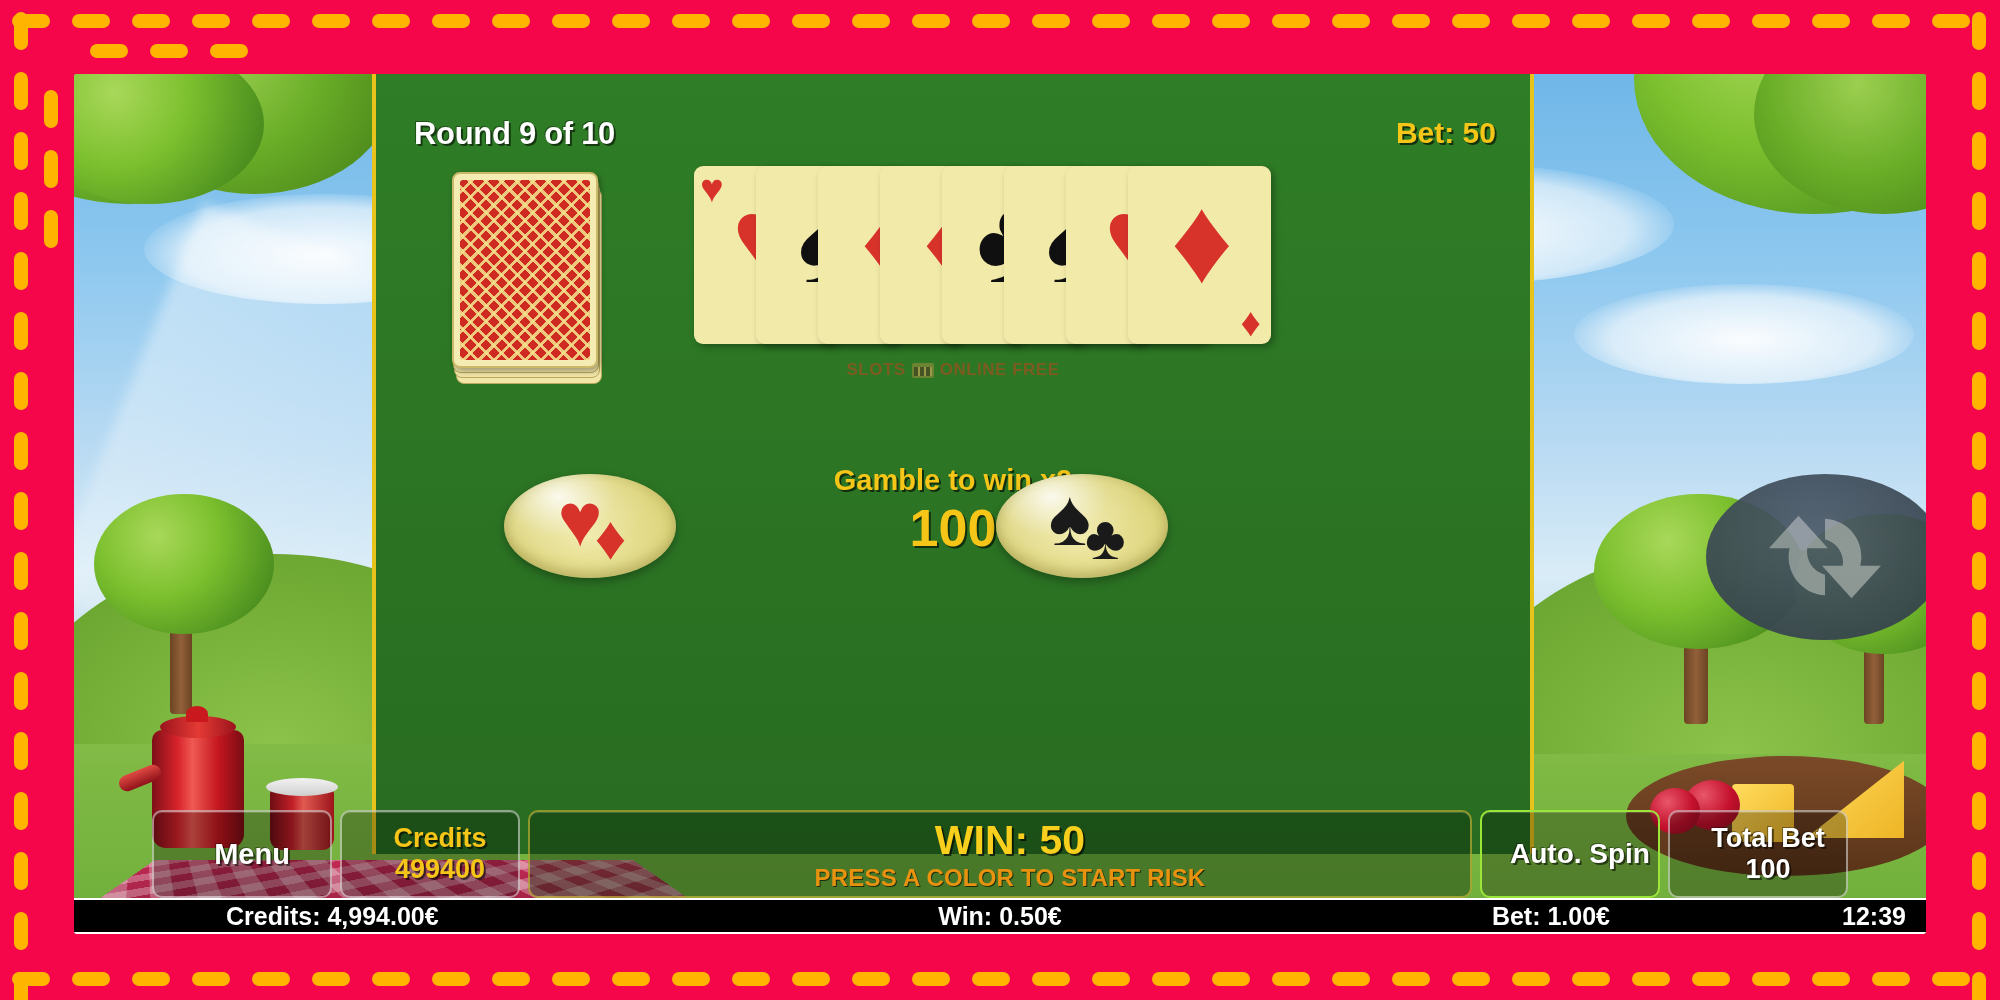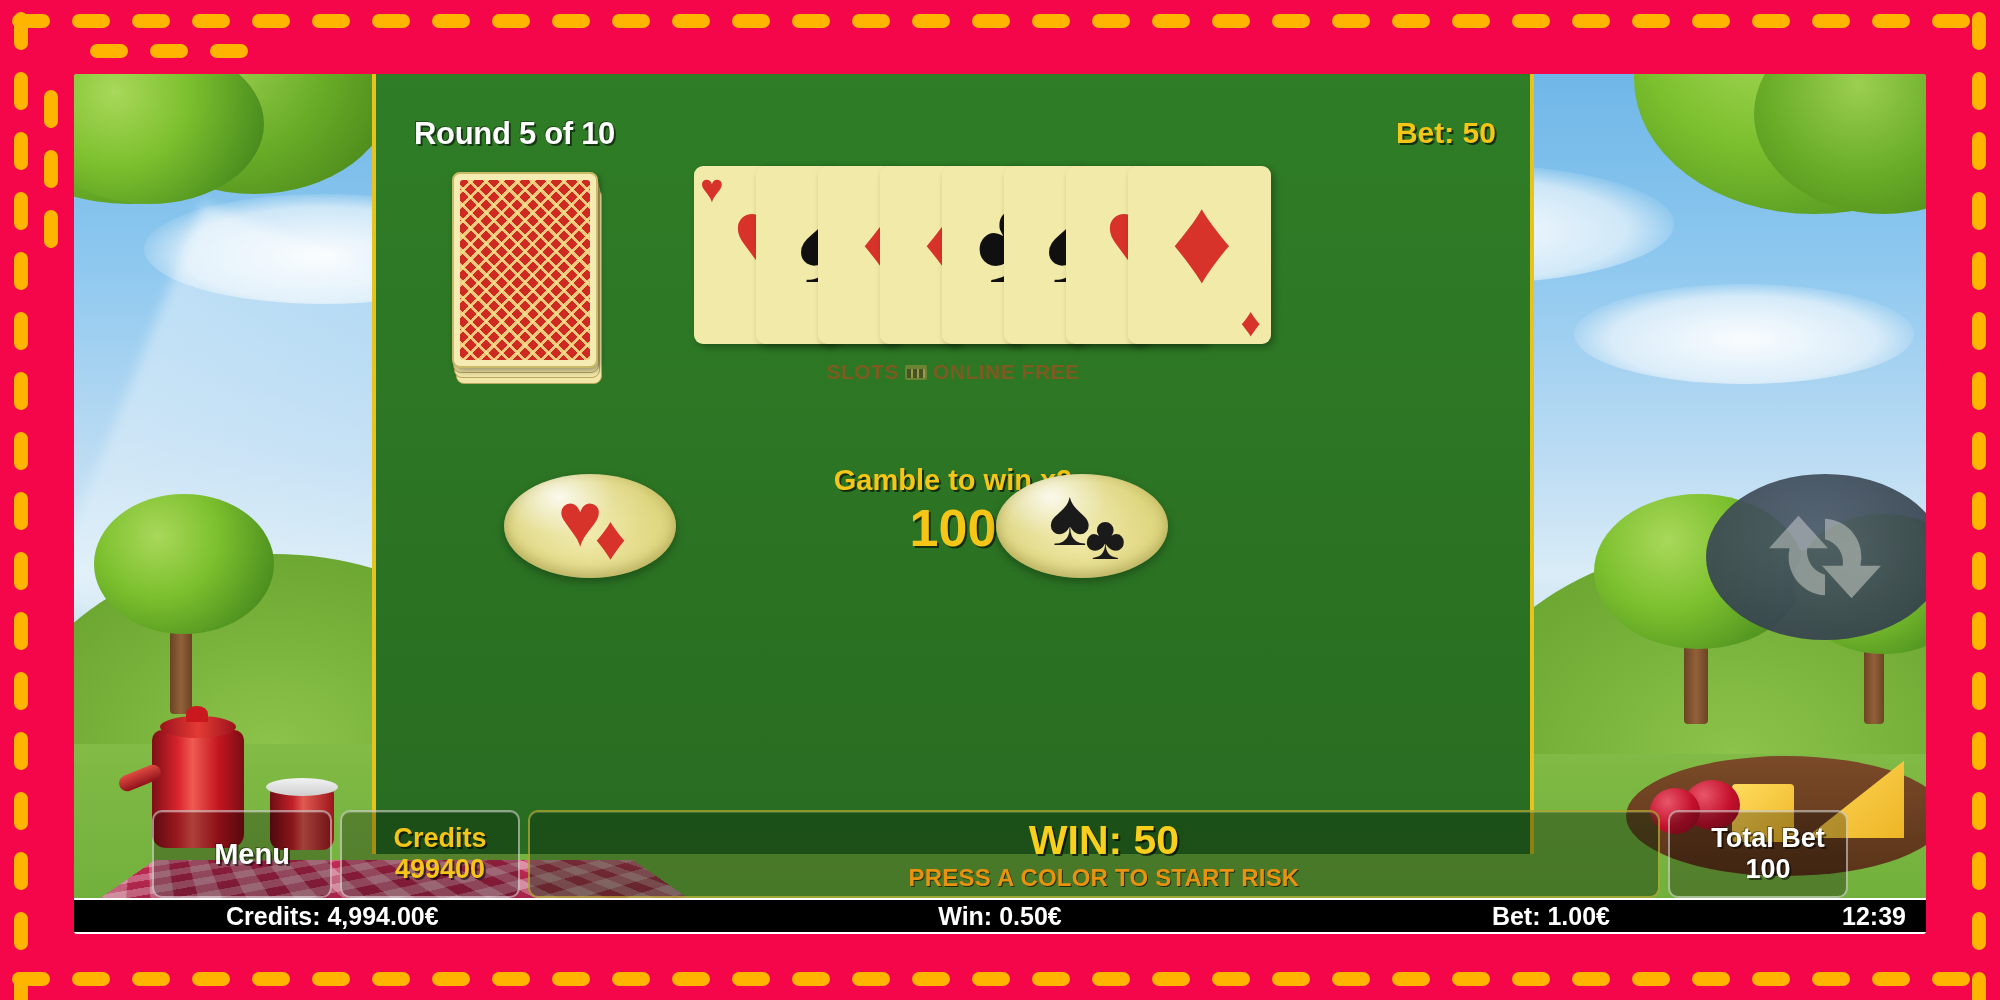--- a/index.html
+++ b/index.html
@@ -256,21 +256,21 @@
     position: absolute; right: 10px; bottom: 2px;
     font-size: 40px; line-height: 1;
   }
   .red  { color: #d8332b; }
   .black{ color: #101010; }
 
   #watermark {
     position: absolute;
     left: 0; right: 0; top: 286px;
     text-align: center;
-    font-size: 21px; font-weight: 700;
+    font-size: 17px; font-weight: 700;
     letter-spacing: 0.5px;
     color: rgba(190,70,30,0.55);
     display: flex; align-items: center; justify-content: center; gap: 6px;
   }
   #wm-icon {
     display: inline-block;
     width: 22px; height: 15px;
     background: rgba(150,140,60,0.6);
     border-radius: 2px;
     position: relative;
@@ -547,21 +547,21 @@
       <div id="mug-rim"></div>
 
       <div id="board"></div>
       <div class="cheese" style="right:22px; bottom:96px; width:98px; height:92px; clip-path: polygon(0 100%, 100% 100%, 100% 16%);"></div>
       <div class="cheese" style="right:132px; bottom:92px; width:62px; height:58px; border-radius:4px;"></div>
       <div class="tomato" style="right:186px; bottom:104px; width:56px; height:50px;"></div>
       <div class="tomato" style="right:226px; bottom:100px; width:50px; height:46px;"></div>
 
       <div id="felt">
 
-        <div id="round-label" class="txt-outline-white">Round 5 of 10</div>
+        <div id="round-label" class="txt-outline-white">Round 9 of 10</div>
         <div id="bet-label" class="txt-gold">Bet: 50</div>
 
         <div id="deck">
           <div class="deck-layer" style="left:4px; top:16px;"></div>
           <div class="deck-layer" style="left:2px; top:10px;"></div>
           <div class="deck-layer" style="left:1px; top:5px;"></div>
           <div id="deck-top">
             <div id="deck-pattern"></div>
           </div>
         </div>
@@ -634,20 +634,23 @@
           <span class="l txt-outline-white">Menu</span>
         </div>
         <div id="ctl-credits" class="ctl">
           <span class="l1 txt-gold">Credits</span>
           <span class="l2 txt-gold">499400</span>
         </div>
         <div id="ctl-win" class="ctl">
           <span id="win-amount">WIN: 50</span>
           <span id="win-hint">PRESS A COLOR TO START RISK</span>
         </div>
+        <div id="ctl-auto" class="ctl">
+          <span class="l txt-outline-white">Auto. Spin</span>
+        </div>
         <div id="ctl-total" class="ctl">
           <span class="l1 txt-outline-white">Total Bet</span>
           <span class="l2 txt-outline-white">100</span>
         </div>
       </div>
 
       <div id="statusbar">
         <span id="st-credits">Credits: 4,994.00€</span>
         <span id="st-win">Win: 0.50€</span>
         <span id="st-bet">Bet: 1.00€</span>

